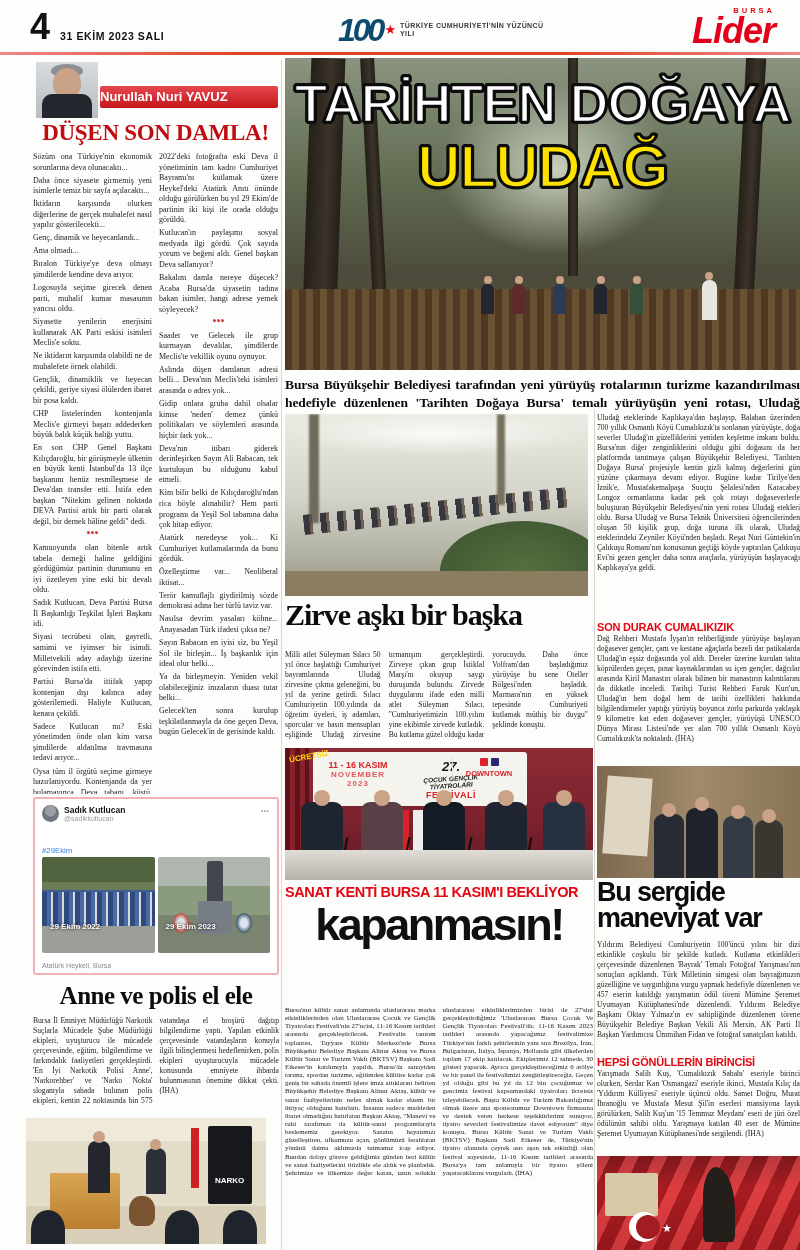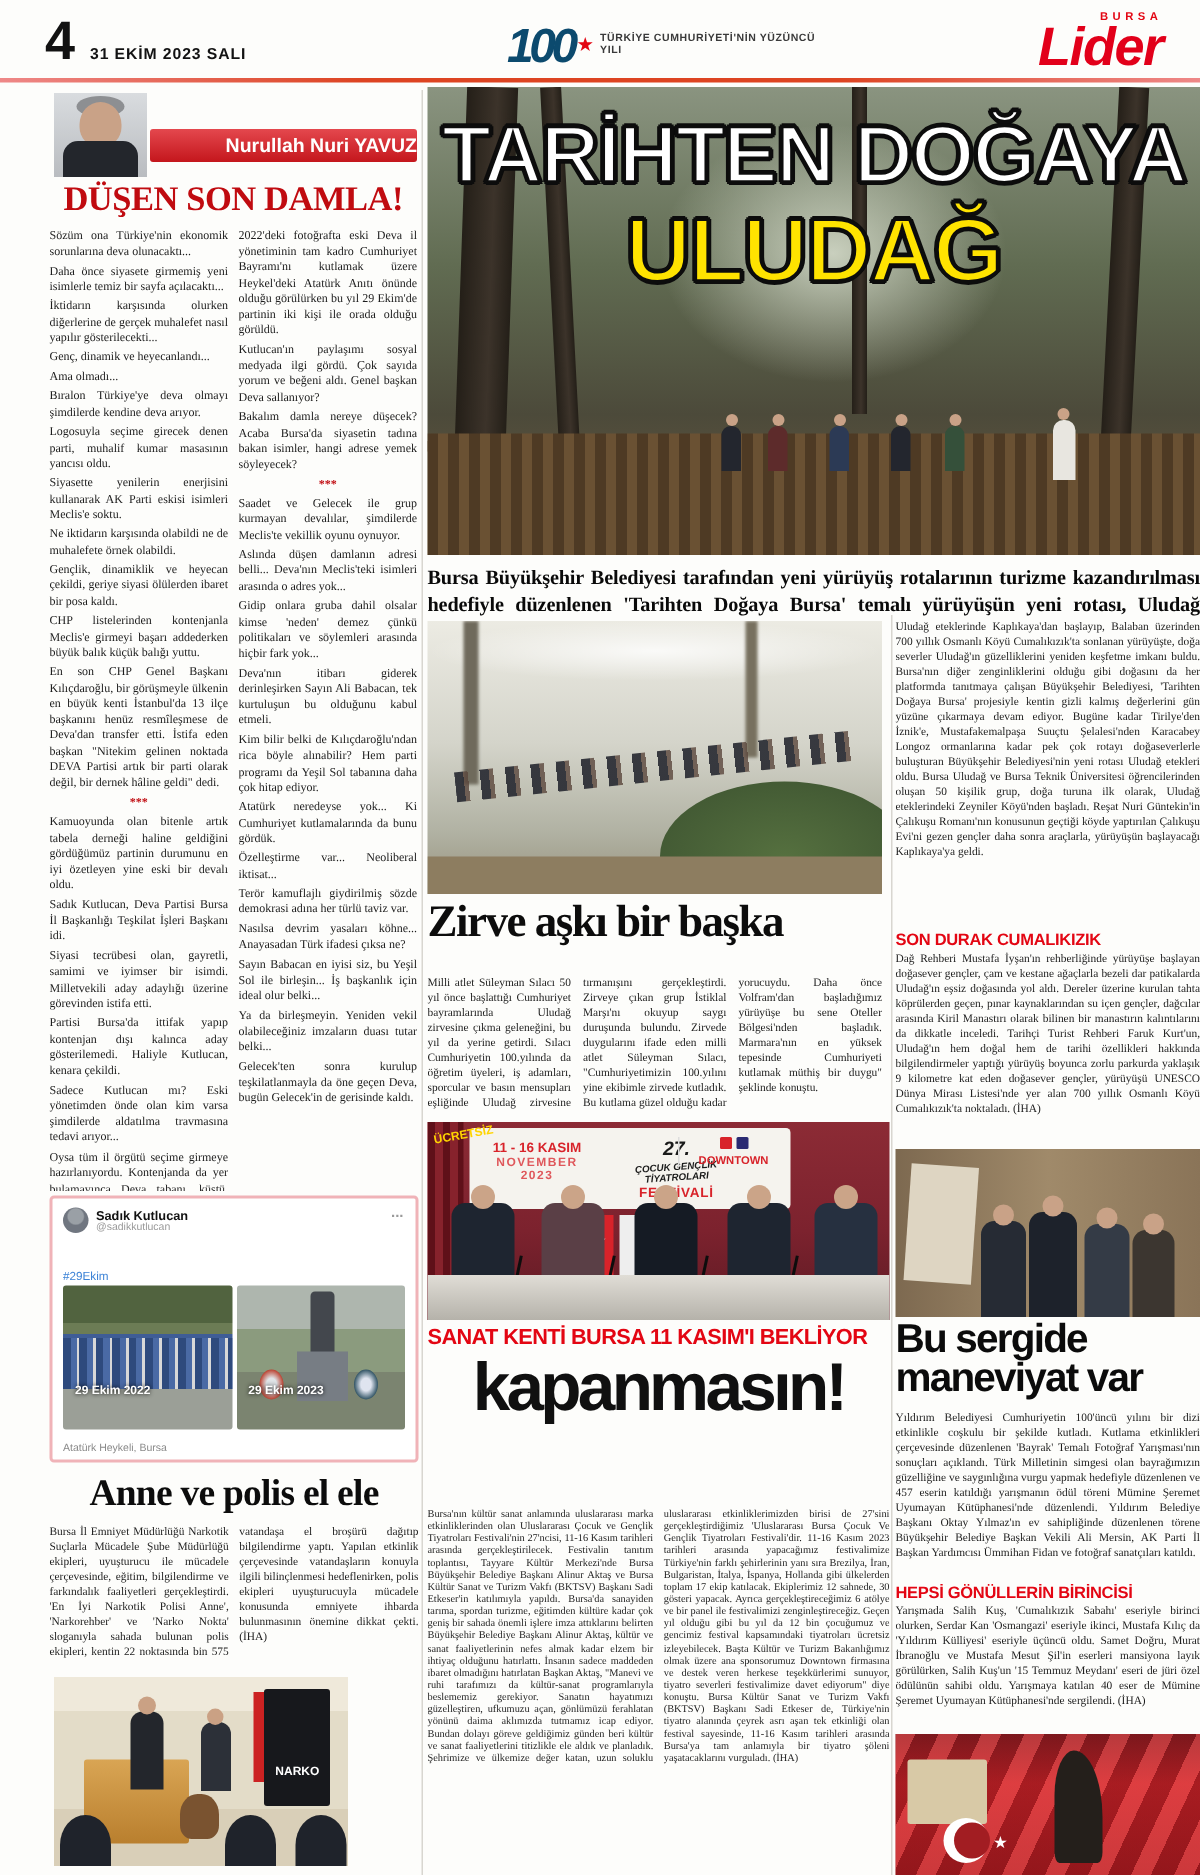--- a/index.html
+++ b/index.html
@@ -24,21 +24,21 @@
   .small-text{font-size:7.6px;line-height:1.32;text-align:justify;color:#1c1c1c}
   .cols2{columns:2;column-gap:7px}
   .cols3{columns:3;column-gap:8px}
   .redsub{font:bold 11px "Liberation Sans",sans-serif;color:#e30613;letter-spacing:-.2px}
   
   .author-photo{left:36px;top:62px;width:62px;height:56px;background:linear-gradient(180deg,#d9dcdf,#b9bcc0);overflow:hidden}
   .author-photo .head{position:absolute;left:17px;top:6px;width:28px;height:30px;border-radius:50% 50% 45% 45%;background:#c9a287}
   .author-photo .hair{position:absolute;left:15px;top:2px;width:32px;height:14px;border-radius:50%;background:#8d8f92}
   .author-photo .suit{position:absolute;left:6px;top:32px;width:50px;height:26px;border-radius:10px 10px 0 0;background:#23262c}
   .byline-banner{left:100px;top:86px;width:178px;height:22px;background:linear-gradient(180deg,#e4484e,#c4161c);border-radius:2px;
-      font:bold 13px "Liberation Sans",sans-serif;color:#fff;text-align:right;line-height:22px}
+      font:bold 13px "Liberation Sans",sans-serif;color:#fff;text-align:left;line-height:22px}
   .dusen-title{left:33px;top:120px;width:245px;text-align:center;font:bold 23px "Liberation Serif",serif;color:#c00b10;letter-spacing:-.3px}
   .dusen-c1{left:33px;top:152px;width:119px;height:642px;overflow:hidden}
   .dusen-c2{left:159px;top:152px;width:119px;height:642px;overflow:hidden}
   
   .post{left:33px;top:797px;width:246px;height:178px;background:#fff;border:2px solid #f0b3b8;border-radius:3px;box-sizing:border-box;padding:1px 6px}
   .post .avatar{position:absolute;left:7px;top:6px;width:17px;height:17px;border-radius:50%;background:radial-gradient(circle at 50% 35%,#9aa0a6 0 5px,#707680 6px)}
   .post .pname{position:absolute;left:29px;top:6px;font:bold 8.5px "Liberation Sans",sans-serif;color:#111}
   .post .phandle{position:absolute;left:29px;top:16px;font:7px "Liberation Sans",sans-serif;color:#9a9a9a}
   .post .pmore{position:absolute;right:8px;top:4px;font:bold 10px "Liberation Sans",sans-serif;color:#9a9a9a}
   .post .ptext{position:absolute;left:7px;top:28px;width:228px;font:7.8px/1.25 "Liberation Sans",sans-serif;color:#222;text-align:left}
@@ -51,21 +51,21 @@
       background:repeating-linear-gradient(90deg,#2e4a7d 0 5px,#4a6aa5 5px 9px,#d8d8d8 9px 11px)}
   .pphoto2{background:linear-gradient(180deg,#aeb6ae 0 30%,#8b9b7e 30% 60%,#7b8470 60%)}
   .pphoto2 .statue{position:absolute;left:44%;top:4%;width:14%;height:60%;background:#43474d;border-radius:3px 3px 0 0}
   .pphoto2 .base{position:absolute;left:36%;top:46%;width:30%;height:34%;background:#777d84}
   .pphoto2 .wreath1{position:absolute;left:14%;top:58%;width:16px;height:20px;border-radius:50%;background:radial-gradient(#e0e4e8 30%,#b43 70%)}
   .pphoto2 .wreath2{position:absolute;right:16%;top:58%;width:16px;height:20px;border-radius:50%;background:radial-gradient(#dfe4ef 30%,#356 70%)}
   .post .pfoot{position:absolute;left:7px;bottom:4px;font:7px "Liberation Sans",sans-serif;color:#8a8a8a}
   
   .anne-title{left:33px;top:982px;width:246px;text-align:center;font:bold 25px "Liberation Serif",serif;color:#0c0c0c;letter-spacing:-.5px}
   .anne-text{left:33px;top:1016px;width:246px;height:98px;overflow:hidden}
-  .anne-photo{left:36px;top:1118px;width:196px;height:126px;background:linear-gradient(180deg,#efe9da 0 18%,#e3dcc8 18% 70%,#d9cfb8 70%);overflow:hidden}
+  .anne-photo{left:26px;top:1118px;width:240px;height:126px;background:linear-gradient(180deg,#efe9da 0 18%,#e3dcc8 18% 70%,#d9cfb8 70%);overflow:hidden}
   .anne-photo .podium{position:absolute;left:10%;bottom:12%;width:70px;height:56px;background:linear-gradient(180deg,#d9a554,#b97f2e);border-radius:2px}
   .anne-photo .cop1{position:absolute;left:26%;top:18%;width:22px;height:52px;background:#23262c;border-radius:8px 8px 0 0}
   .anne-photo .cop1 b{position:absolute;left:5px;top:-10px;width:12px;height:12px;border-radius:50%;background:#caa184}
   .anne-photo .cop2{position:absolute;left:50%;top:24%;width:20px;height:46px;background:#2c3038;border-radius:8px 8px 0 0}
   .anne-photo .cop2 b{position:absolute;left:4px;top:-9px;width:11px;height:11px;border-radius:50%;background:#caa184}
   .anne-photo .dog{position:absolute;left:43%;bottom:14%;width:26px;height:30px;background:#7a5330;border-radius:45% 45% 30% 30%}
   .anne-photo .aud1,.anne-photo .aud2,.anne-photo .aud3{position:absolute;bottom:-6px;width:34px;height:40px;border-radius:50% 50% 0 0;background:#1f232b}
   .anne-photo .aud1{left:2%} .anne-photo .aud2{left:58%} .anne-photo .aud3{left:82%}
   .anne-photo .banner{position:absolute;right:6%;top:6%;width:44px;height:78px;background:#17181c;border-radius:2px;
       color:#fff;font:bold 8px "Liberation Sans",sans-serif;text-align:center;line-height:110px}

